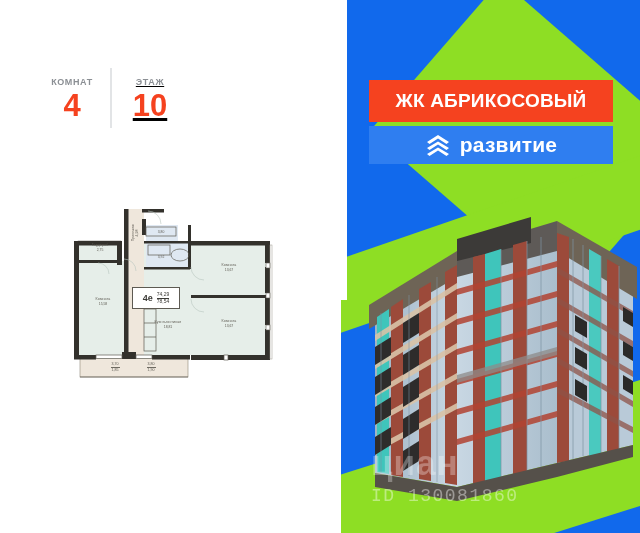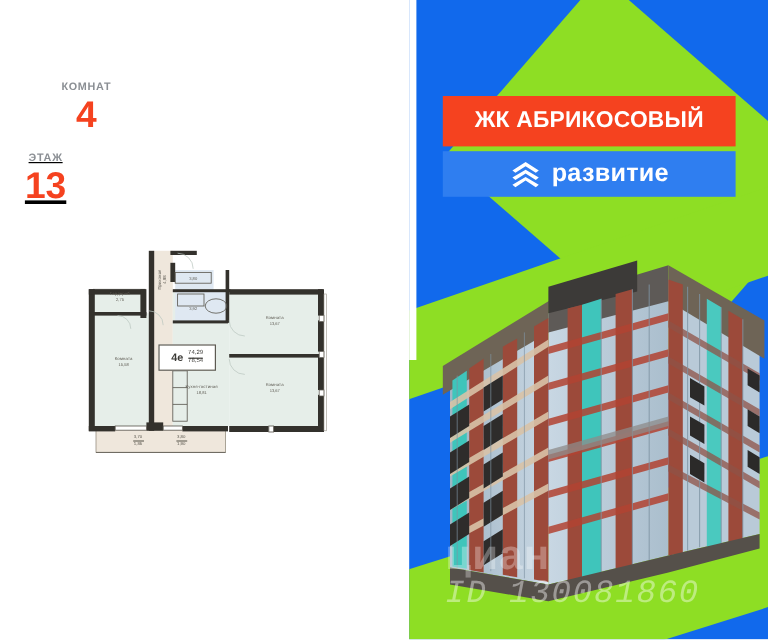--- a/index.html
+++ b/index.html
@@ -8,21 +8,21 @@
     background:#ffffff;
     font-family:"Liberation Sans", sans-serif;
     -webkit-font-smoothing:antialiased;
   }
   #page{position:relative;width:640px;height:533px;overflow:hidden;background:#fff;}
 
   
   #left-panel{position:absolute;left:0;top:0;width:341px;height:533px;background:#ffffff;}
 
   
-  #stats{position:absolute;left:0;top:66px;width:341px;height:66px;display:flex;align-items:flex-start;flex-direction:column;}
+  #stats{position:absolute;left:0;top:66px;width:341px;height:66px;display:flex;align-items:center;}
   .stat{display:flex;flex-direction:column;align-items:center;justify-content:flex-start;position:relative;}
   .stat-label{font-size:9px;font-weight:bold;color:#8b8f94;letter-spacing:.6px;text-transform:uppercase;line-height:12px;white-space:nowrap;}
   .stat-value{font-size:31px;font-weight:bold;color:#f5421f;line-height:34px;margin-top:1px;white-space:nowrap;}
   .stat-sep{width:1px;align-self:stretch;background:#e2e4e6;margin:2px 0 4px 0;}
   #stat-rooms{width:76px;margin-left:34px;}
   #stat-area{width:118px;}
   #stat-floor{width:76px;text-decoration:underline;}
   .sup-m{font-size:9px;vertical-align:super;}
 
   
@@ -63,22 +63,22 @@
   #brand-red span{color:#fff;font-size:19px;font-weight:bold;letter-spacing:.2px;white-space:nowrap;}
   #brand-blue{height:38px;background:#2f7ef0;display:flex;align-items:center;justify-content:center;gap:9px;margin-top:4px;}
   #brand-blue span{color:#fff;font-size:21px;font-weight:bold;letter-spacing:.2px;}
 
   
   #bldg{position:absolute;left:20px;top:195px;width:285px;height:320px;z-index:4;}
 
   
   #wm{position:absolute;left:30px;top:440px;width:270px;z-index:8;pointer-events:none;}
   #wm-brand{font-size:35px;font-weight:bold;color:rgba(255,255,255,.30);letter-spacing:1px;line-height:46px;}
-  #wm-id{font-size:27px;color:rgba(255,255,255,.42);letter-spacing:1.5px;line-height:28px;margin-top:-4px;
-         font-family:"Liberation Mono", monospace;font-style:italic;}
+  #wm-id{font-size:18px;color:rgba(255,255,255,.42);letter-spacing:1.5px;line-height:28px;margin-top:-4px;
+         font-family:"Liberation Mono", monospace;}
 </style>
 </head>
 <body>
 
 <div id="page">
 
   <div id="left-panel">
 
     <div id="stats">
 
@@ -87,21 +87,21 @@
         <div class="stat-value">4</div>
       </div>
 
       <div class="stat-sep"></div>
 
 
       <div class="stat-sep"></div>
 
       <div class="stat" id="stat-floor">
         <div class="stat-label">ЭТАЖ</div>
-        <div class="stat-value">13</div>
+        <div class="stat-value">10</div>
       </div>
     </div>
 
     <div id="plan-wrap">
 
       <svg id="plan" viewBox="0 0 222 190">
 
         <g>
 
           <rect x="18" y="158" width="108" height="22" fill="#efe7dc" stroke="#8d8577" stroke-width="0.6"></rect>

